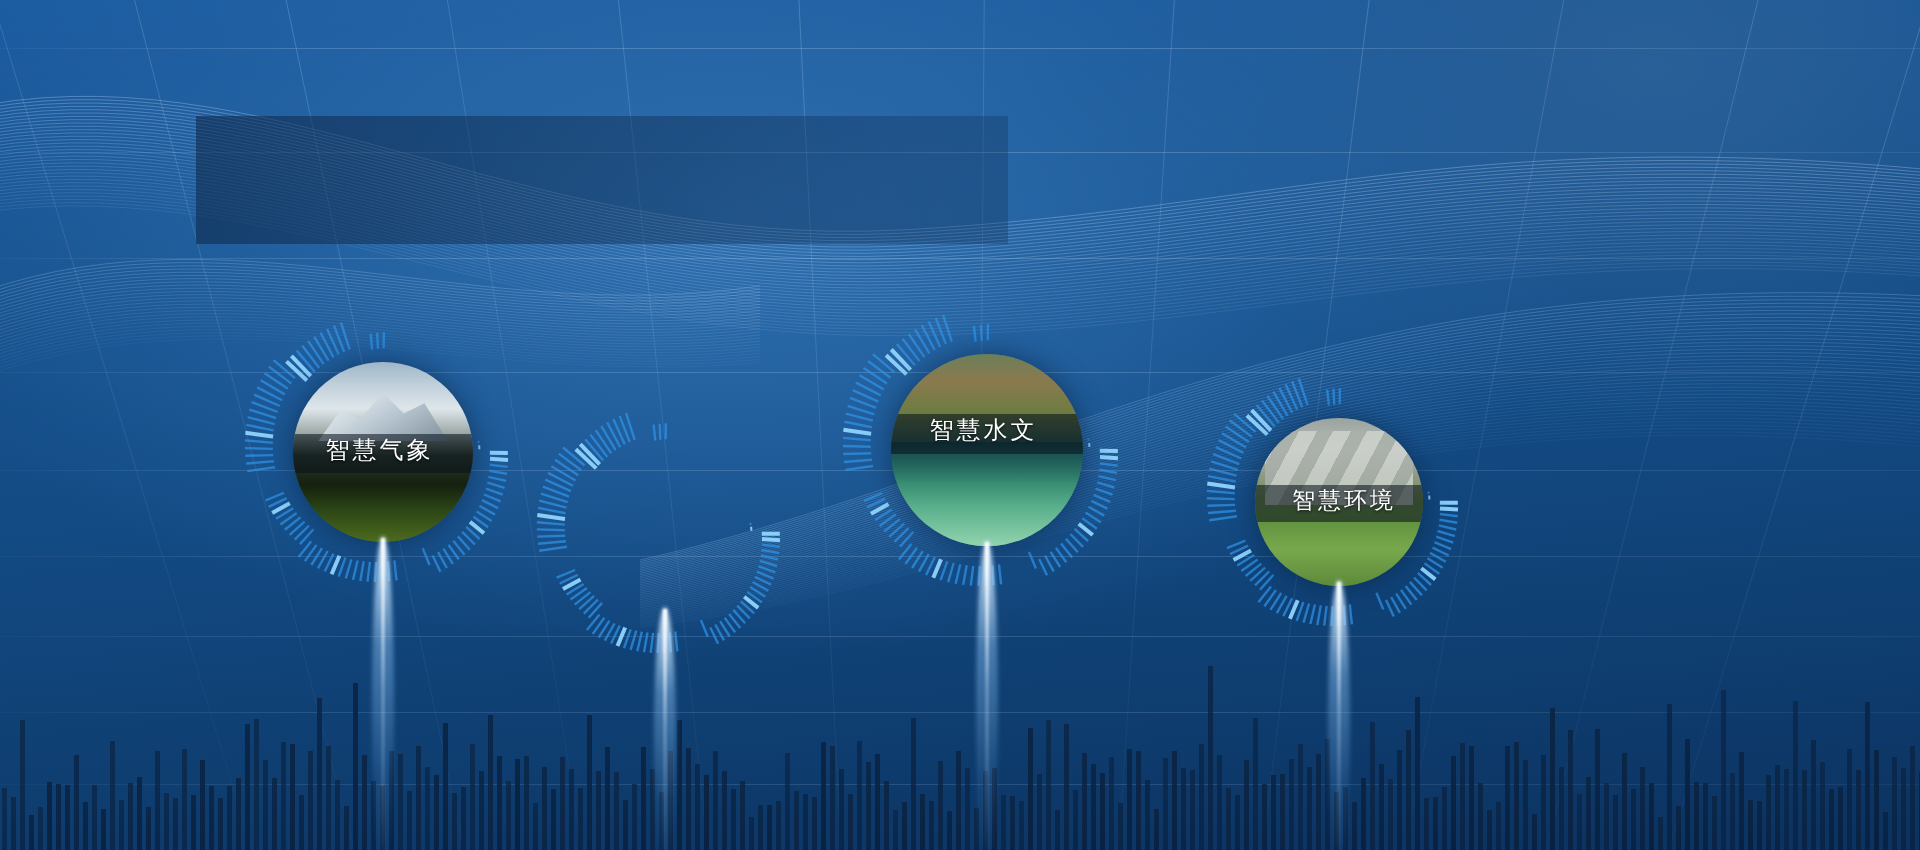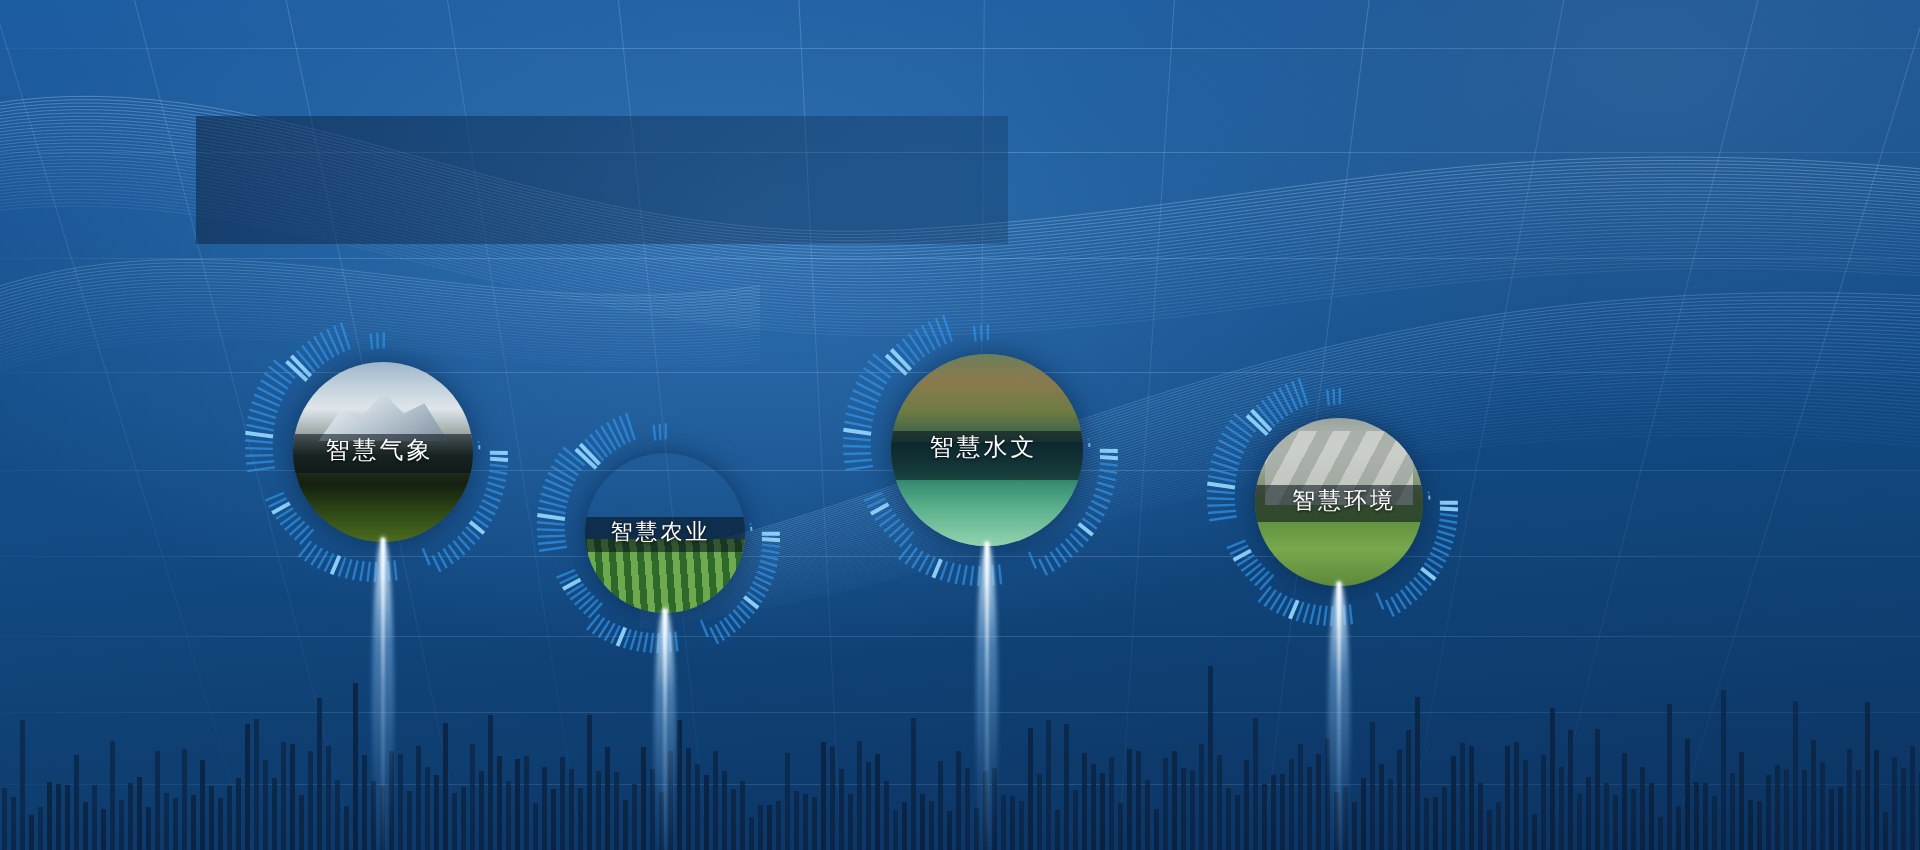--- a/index.html
+++ b/index.html
@@ -648,26 +648,20 @@
           <line x1="80.6" y1="77.3" x2="61.3" y2="57.1" stroke="#8fd4ff" stroke-width="4" stroke-opacity="0.95"></line>
           <line x1="84.3" y1="73.5" x2="66.2" y2="52.2" stroke="#2f93e8" stroke-width="2.4" stroke-opacity="0.72"></line>
           <line x1="88.2" y1="69.9" x2="71.3" y2="47.5" stroke="#2f93e8" stroke-width="2.4" stroke-opacity="0.72"></line>
           <line x1="92.3" y1="66.4" x2="76.7" y2="43.2" stroke="#2f93e8" stroke-width="2.4" stroke-opacity="0.72"></line>
           <line x1="96.6" y1="63.2" x2="82.3" y2="39.1" stroke="#2f93e8" stroke-width="2.4" stroke-opacity="0.72"></line>
           <line x1="101.2" y1="60.2" x2="88.2" y2="35.4" stroke="#2f93e8" stroke-width="2.4" stroke-opacity="0.72"></line>
           <line x1="105.8" y1="57.5" x2="94.3" y2="32.0" stroke="#2f93e8" stroke-width="2.4" stroke-opacity="0.72"></line>
           <line x1="110.7" y1="55.0" x2="100.6" y2="28.9" stroke="#2f93e8" stroke-width="2.4" stroke-opacity="0.72"></line>
           <line x1="115.7" y1="52.8" x2="107.1" y2="26.2" stroke="#2f93e8" stroke-width="2.4" stroke-opacity="0.72"></line>
         </svg>
-        <div class="disc" style="left: 66px; top: 66px; width: 160px; height: 160px;">
-          <div class="photo p-agri"></div>
-          <div class="band" style="top: 63.5px; height: 35.64px;">
-            <span style="font-size: 22px; margin-left: 25.6px;">智慧农业</span>
-          </div>
-        </div>
         <div class="beam" style="left: 135px; top: 220px; width: 22px; height: 267px;"></div>
         <div class="beam-core" style="left: 144px; top: 222px; width: 4px; height: 257px;"></div>
       </div>
       <div class="node" style="left: 825px; top: 288px; width: 324px; height: 324px;">
         <svg class="ring" width="324" height="324">
           <line x1="150.6" y1="53.6" x2="148.9" y2="37.7" stroke="#2f93e8" stroke-width="2.4" stroke-opacity="0.72"></line>
           <line x1="156.7" y1="52.7" x2="155.9" y2="36.7" stroke="#2f93e8" stroke-width="2.4" stroke-opacity="0.72"></line>
           <line x1="162.8" y1="52.2" x2="162.9" y2="36.2" stroke="#2f93e8" stroke-width="2.4" stroke-opacity="0.72"></line>
           <line x1="168.2" y1="63.0" x2="168.2" y2="63.0" stroke="#2f93e8" stroke-width="2.4" stroke-opacity="0.72"></line>
           <line x1="173.8" y1="63.1" x2="173.8" y2="63.1" stroke="#2f93e8" stroke-width="2.4" stroke-opacity="0.72"></line>
@@ -761,21 +755,21 @@
           <line x1="94.5" y1="73.1" x2="77.6" y2="50.8" stroke="#2f93e8" stroke-width="2.4" stroke-opacity="0.72"></line>
           <line x1="99.4" y1="69.1" x2="83.7" y2="45.9" stroke="#2f93e8" stroke-width="2.4" stroke-opacity="0.72"></line>
           <line x1="104.4" y1="65.5" x2="90.1" y2="41.4" stroke="#2f93e8" stroke-width="2.4" stroke-opacity="0.72"></line>
           <line x1="109.7" y1="62.0" x2="96.8" y2="37.2" stroke="#2f93e8" stroke-width="2.4" stroke-opacity="0.72"></line>
           <line x1="115.2" y1="58.9" x2="103.7" y2="33.4" stroke="#2f93e8" stroke-width="2.4" stroke-opacity="0.72"></line>
           <line x1="120.9" y1="56.1" x2="110.8" y2="30.0" stroke="#2f93e8" stroke-width="2.4" stroke-opacity="0.72"></line>
           <line x1="126.8" y1="53.6" x2="118.1" y2="26.9" stroke="#2f93e8" stroke-width="2.4" stroke-opacity="0.72"></line>
         </svg>
         <div class="disc" style="left: 66px; top: 66px; width: 192px; height: 192px;">
           <div class="photo p-hydro"></div>
-          <div class="band" style="top: 77px; height: 49px;">
+          <div class="band" style="top: 60px; height: 40px;">
             <span style="font-size: 24px; margin-left: 38.4px;">智慧水文</span>
           </div>
         </div>
         <div class="beam" style="left: 151px; top: 252px; width: 22px; height: 334px;"></div>
         <div class="beam-core" style="left: 160px; top: 254px; width: 4px; height: 324px;"></div>
       </div>
       <div class="node" style="left: 1189px; top: 352px; width: 300px; height: 300px;">
         <svg class="ring" width="300" height="300">
           <line x1="139.9" y1="53.5" x2="138.2" y2="37.6" stroke="#2f93e8" stroke-width="2.4" stroke-opacity="0.72"></line>
           <line x1="145.2" y1="52.7" x2="144.5" y2="36.7" stroke="#2f93e8" stroke-width="2.4" stroke-opacity="0.72"></line>

